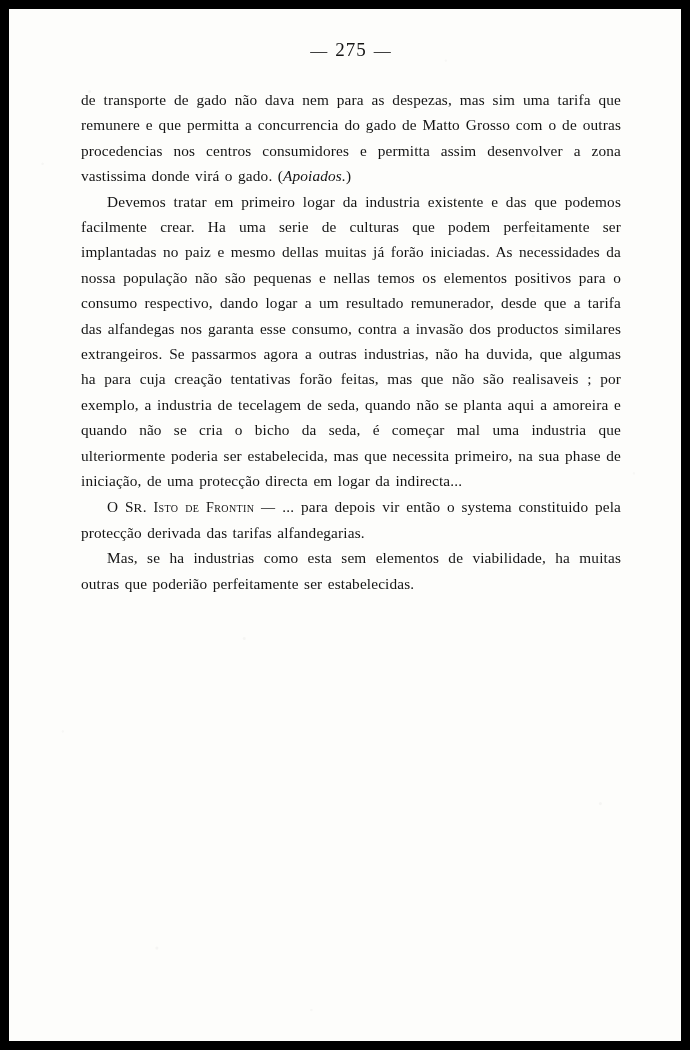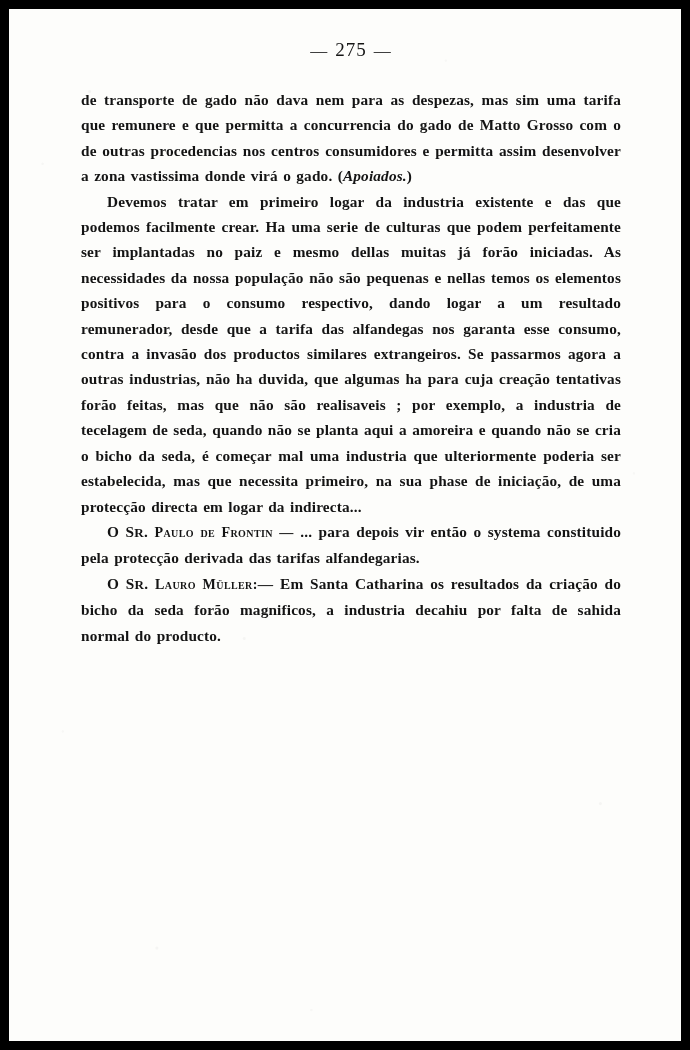--- a/index.html
+++ b/index.html
@@ -57,21 +57,20 @@
     text-align-last: justify;
     font-size: 15.3px;
     line-height: 25.4px;
     color: #141414;
     letter-spacing: 0.15px;
     word-spacing: 1.4px;
     -webkit-font-smoothing: none;
   }
   p.para.last-left {
     text-align-last: left;
-    font-weight: bold;
   }
   p.indent {
     text-indent: 26px;
   }
   .sc {
     font-variant: small-caps;
     letter-spacing: 0.4px;
   }
   .ital {
     font-style: italic;
@@ -105,26 +104,26 @@
     <p class="para last-left">
       <span>de transporte de gado não dava nem para as despezas, mas sim uma tarifa que remunere e que permitta a concurrencia do gado de Matto Grosso com o de outras procedencias nos centros consumidores e permitta assim desenvolver a zona vastissima donde virá o gado. (<span class="ital">Apoiados.</span>)</span>
     </p>
 
     <p class="para indent last-left">
       <span>Devemos tratar em primeiro logar da industria existente e das que podemos facilmente crear. Ha uma serie de culturas que podem perfeitamente ser implantadas no paiz e mesmo dellas muitas já forão iniciadas. As necessidades da nossa população não são pequenas e nellas temos os elementos positivos para o consumo respectivo, dando logar a um resultado remunerador, desde que a tarifa das alfandegas nos garanta esse consumo, contra a invasão dos productos similares extrangeiros. Se passarmos agora a outras industrias, não ha duvida, que algumas ha para cuja creação tentativas forão feitas, mas que não são realisaveis ; por exemplo, a industria de tecelagem de seda, quando não se planta aqui a amoreira e quando não se cria o bicho da seda, é começar mal uma industria que ulteriormente poderia ser estabelecida, mas que necessita primeiro, na sua phase de iniciação, de uma protecção directa em logar da indirecta...</span>
     </p>
 
 
     <p class="para indent last-left">
-      <span>O S<span class="sc" style="font-size:0.86em">R</span>. <span class="sc" style="font-size:0.92em">Paulo de Frontin —</span> ... para depois vir então o systema constituido pela protecção derivada das tarifas alfandegarias.</span>
+      <span>O S<span class="sc" style="font-size:0.86em">R</span>. <span class="sc" style="font-size:0.92em">Isto de Frontin —</span> ... para depois vir então o systema constituido pela protecção derivada das tarifas alfandegarias.</span>
     </p>
 
+    <p class="para indent last-left">
+      <span>Mas, se ha industrias como esta sem elementos de viabilidade, ha muitas outras que poderião perfeitamente ser estabelecidas.</span>
+    </p>
 
-    <p class="para indent last-left">
-      <span>O S<span class="sc" style="font-size:0.86em">R</span>. <span class="sc" style="font-size:0.92em">Lauro Müller:</span>— Em Santa Catharina os resultados da criação do bicho da seda forão magnificos, a industria decahiu por falta de sahida normal do producto.</span>
-    </p>
 
 
 
   </div>
 
   <div class="speckle"></div>
 </div>
 
 </body></html>

